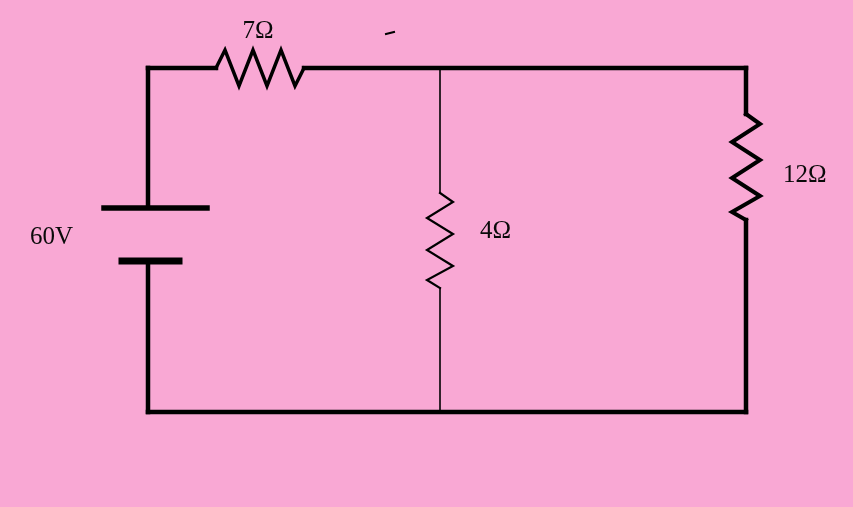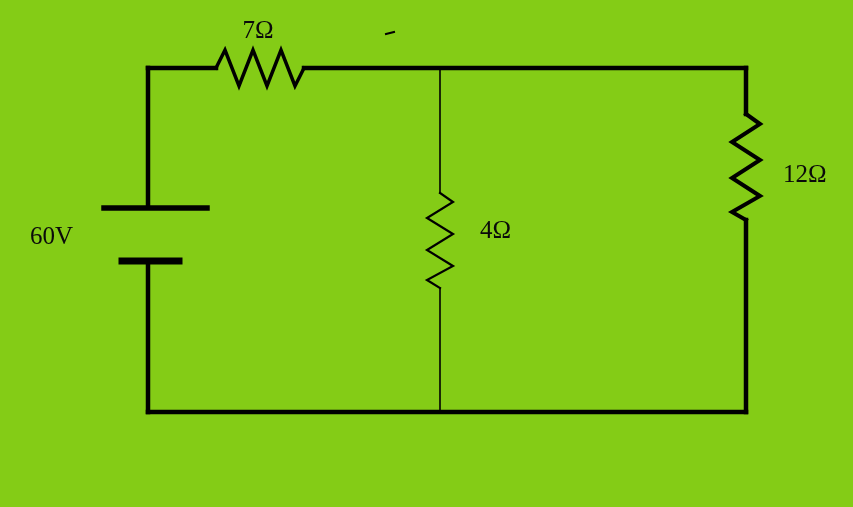--- a/index.html
+++ b/index.html
@@ -8,21 +8,21 @@
     background: #ffffff;
     width: 853px;
     height: 507px;
     overflow: hidden;
     font-family: "Liberation Serif", serif;
   }
   .canvas-wrap {
     position: relative;
     width: 853px;
     height: 507px;
-    background: #84cc16;
+    background: #f9a8d4;
   }
   svg {
     display: block;
   }
   .wire {
     stroke: #000000;
     fill: none;
     stroke-linecap: square;
   }
   .label {

